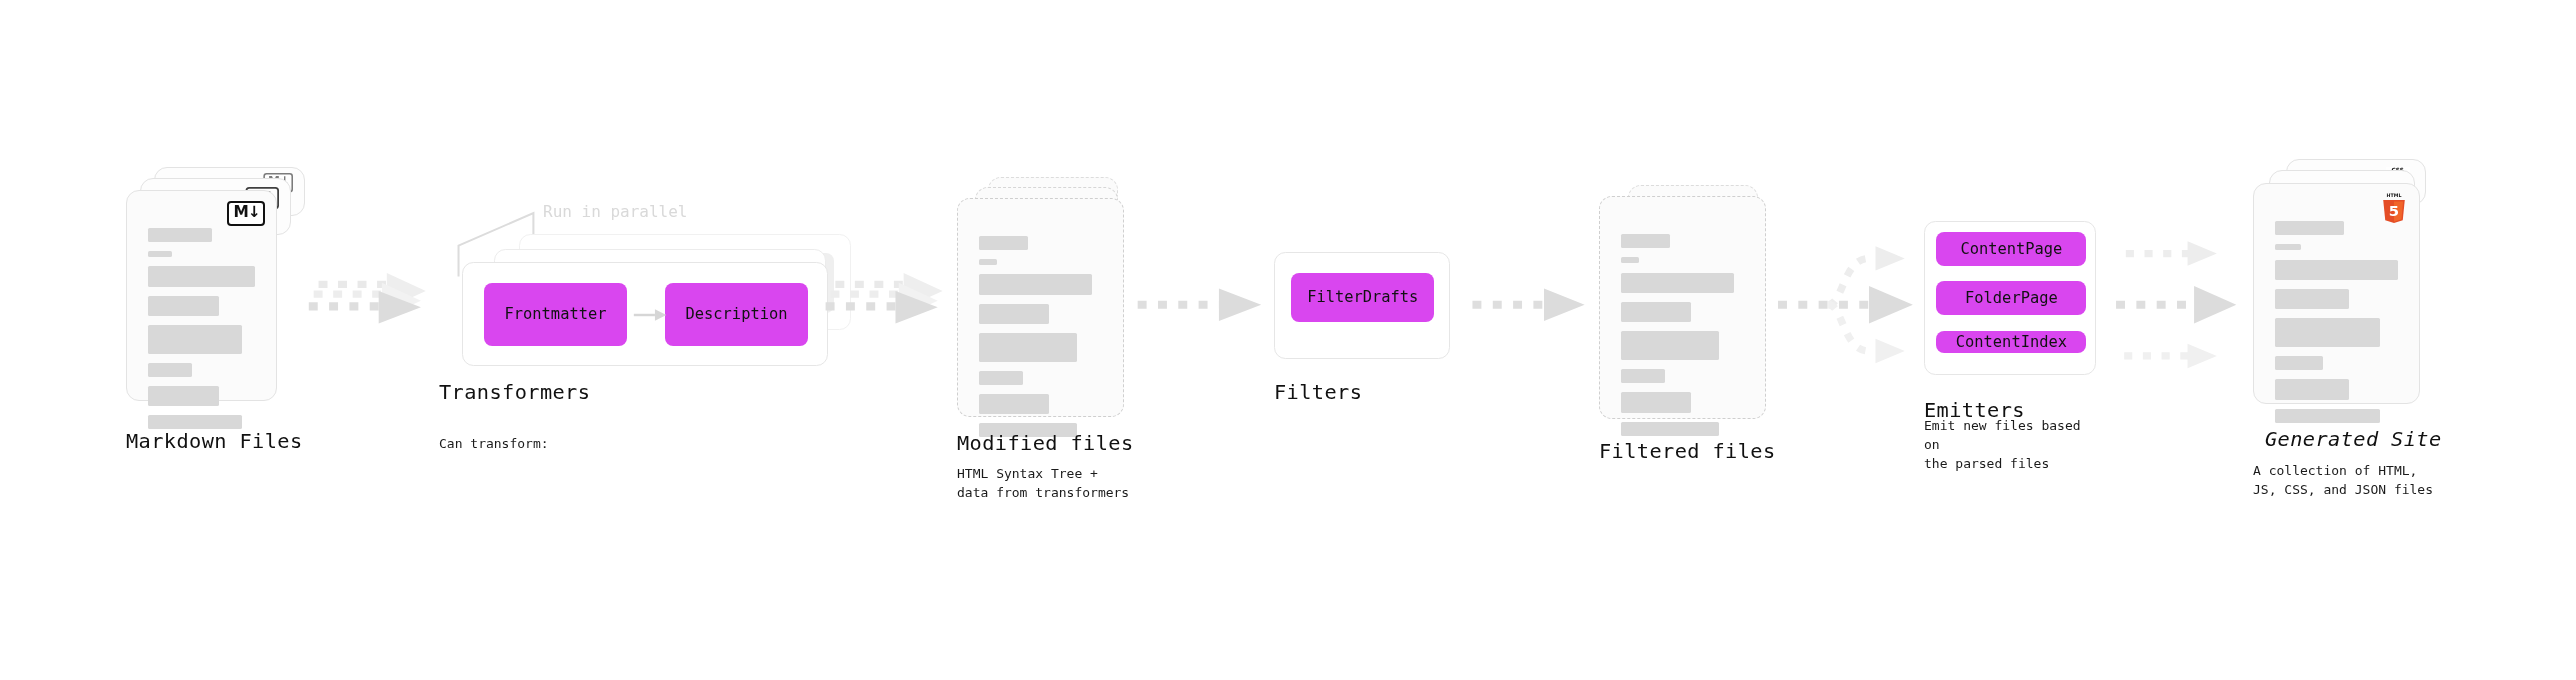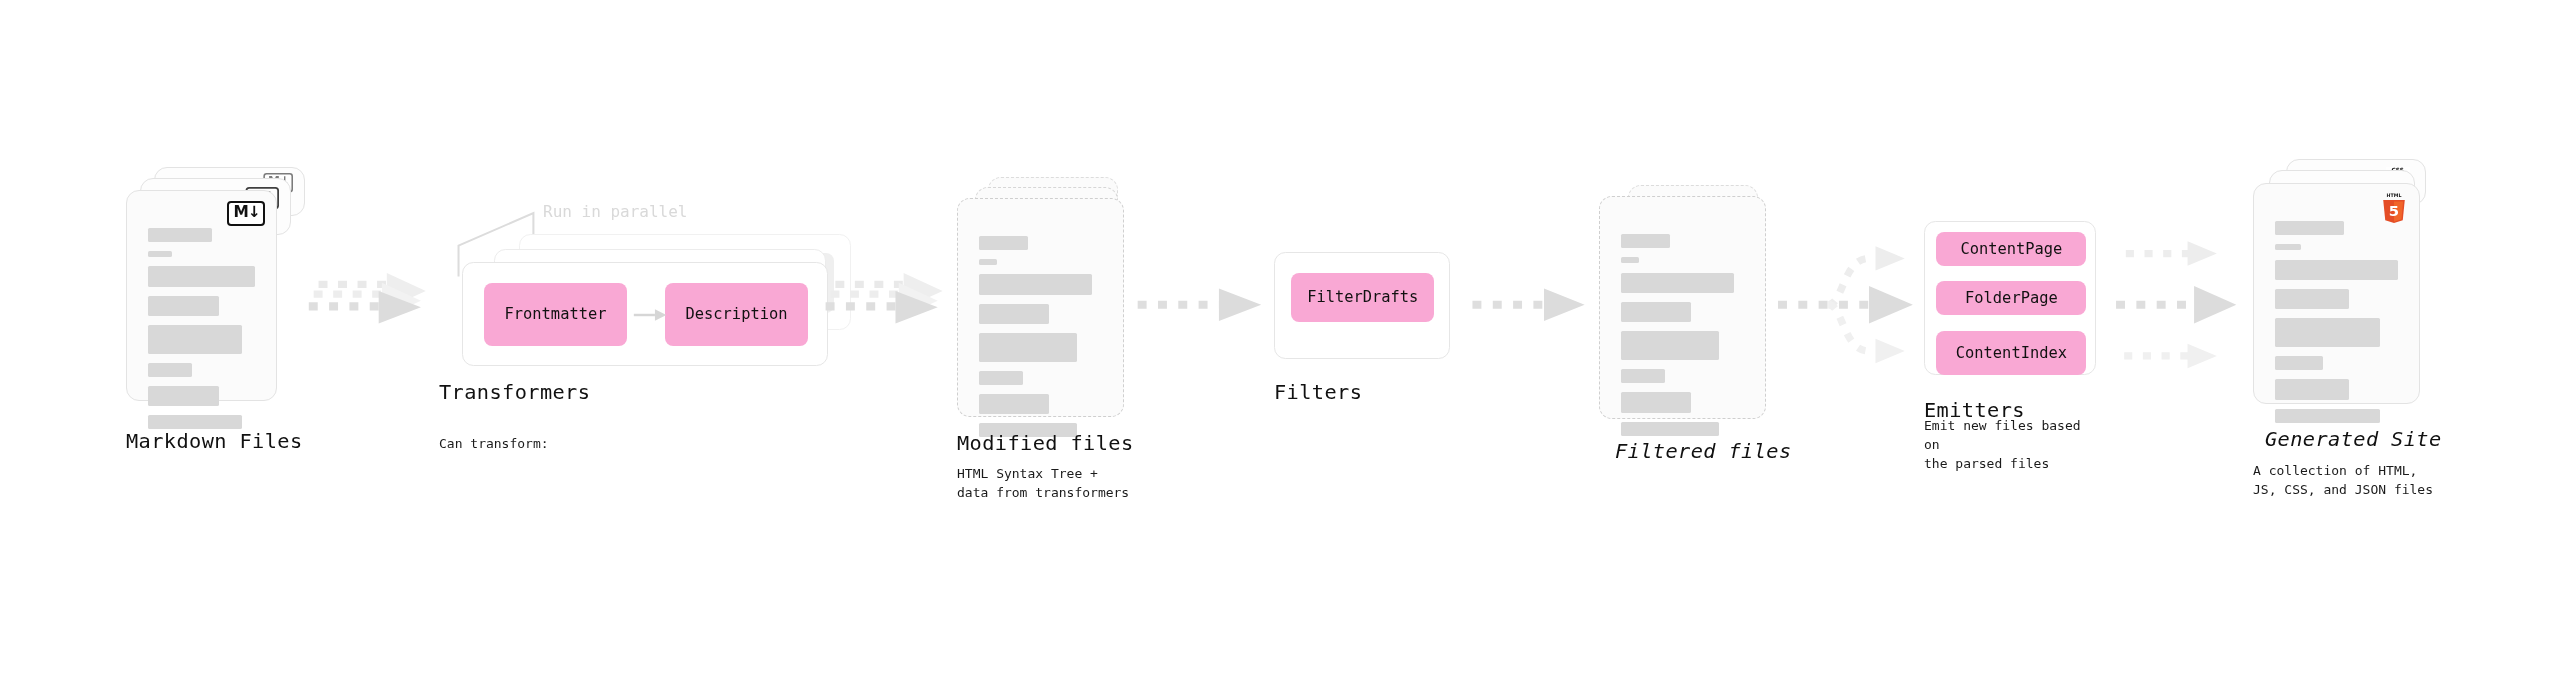--- a/index.html
+++ b/index.html
@@ -55,21 +55,21 @@
   .desc li:before{content:"\2022";margin-right:6.5px;}
   .desc li{white-space:nowrap;}
 
   
   .panel{
     position:absolute;box-sizing:border-box;
     border:1.6px solid #e6e6e6;border-radius:11.4px;background:#ffffff;
   }
   .pill{
     position:absolute;box-sizing:border-box;
-    background:#f9a8d4;border-radius:8.1px;
+    background:#d946ef;border-radius:8.1px;
     display:flex;align-items:center;justify-content:center;
     font-size:15.4px;color:#111;white-space:nowrap;
     font-family:"DejaVu Sans Mono","Liberation Mono",monospace;
   }
   .runlabel{
     position:absolute;font-size:16px;color:#d9d9d9;white-space:nowrap;
     font-family:"DejaVu Sans Mono","Liberation Mono",monospace;
   }
   svg.overlay{position:absolute;left:0;top:0;overflow:visible;}
 </style>
@@ -237,21 +237,21 @@
           <div class="bar" style="width:15%;height:5.7px;margin-bottom:9.8px;"></div>
           <div class="bar" style="width:92%;height:20.3px;"></div>
           <div class="bar" style="width:57%;height:20.3px;"></div>
           <div class="bar" style="width:80%;height:29px;"></div>
           <div class="bar" style="width:36%;height:14px;"></div>
           <div class="bar" style="width:57%;height:20.3px;"></div>
           <div class="bar" style="width:80%;height:14px;"></div>
         </div>
       </div>
     </div>
-    <div class="title" style="position:absolute;left:16px;top:254px;font-style:italic;">Filtered files</div>
+    <div class="title" style="position:absolute;left:0px;top:254px;">Filtered files</div>
   </div>
 
   <svg class="overlay" width="2576" height="681" viewBox="0 0 3170 838">
     <g fill="none" stroke-width="10" stroke-dasharray="11 14">
       <line x1="2188" y1="375" x2="2318" y2="375" stroke="#dedede"></line>
       <path d="M 2250 375 C 2268 375 2268 318 2300 318" stroke="#ededed" stroke-width="9" stroke-dasharray="10 12"></path>
       <path d="M 2250 375 C 2268 375 2268 432 2300 432" stroke="#f0f0f0" stroke-width="9" stroke-dasharray="10 12"></path>
     </g>
     <polygon points="2308,303 2344,318 2308,333" fill="#ededed"></polygon>
     <polygon points="2300,352 2354,375 2300,398" fill="#dcdcdc"></polygon>
@@ -259,21 +259,21 @@
   </svg>
 
   <div class="node" style="left:1924px;top:221px;">
     <div class="panel" style="position:relative;left:0;top:0;width:172px;height:154px;">
       <div class="pill" style="left:11.4px;top:9.8px;width:150px;height:34px;">
         <span>ContentPage</span>
       </div>
       <div class="pill" style="left:11.4px;top:59px;width:150px;height:34px;">
         <span>FolderPage</span>
       </div>
-      <div class="pill" style="left:11.4px;top:109px;width:150px;height:44px;">
+      <div class="pill" style="left:11.4px;top:109px;width:150px;height:22px;">
         <span>ContentIndex</span>
       </div>
     </div>
     <div class="title" style="position:absolute;left:0px;top:177px;">Emitters</div>
     <div class="desc" style="position:absolute;left:0px;top:196px;">Emit new files based on
 the parsed files</div>
   </div>
 
   <svg class="overlay" width="2576" height="681" viewBox="0 0 3170 838">
     <g fill="none">

